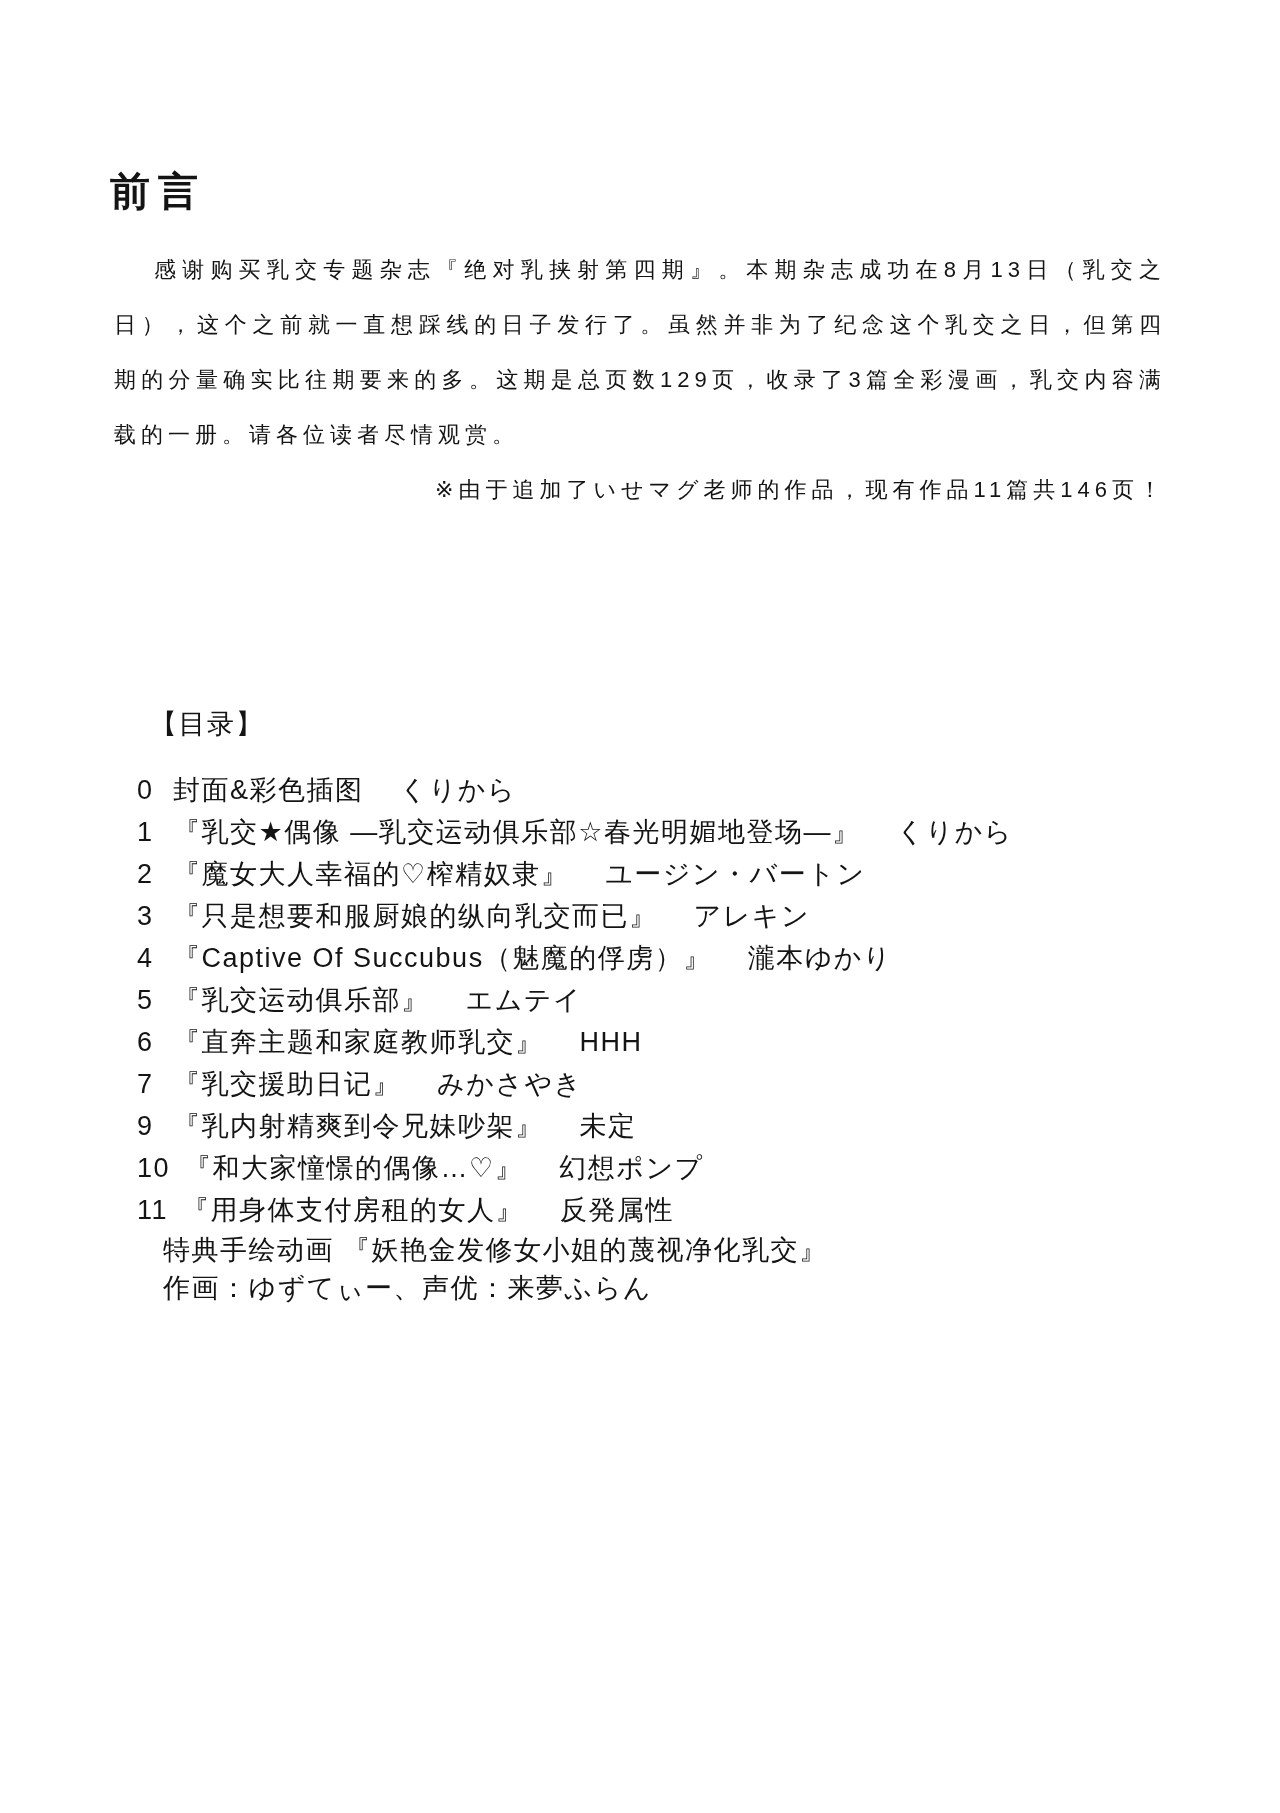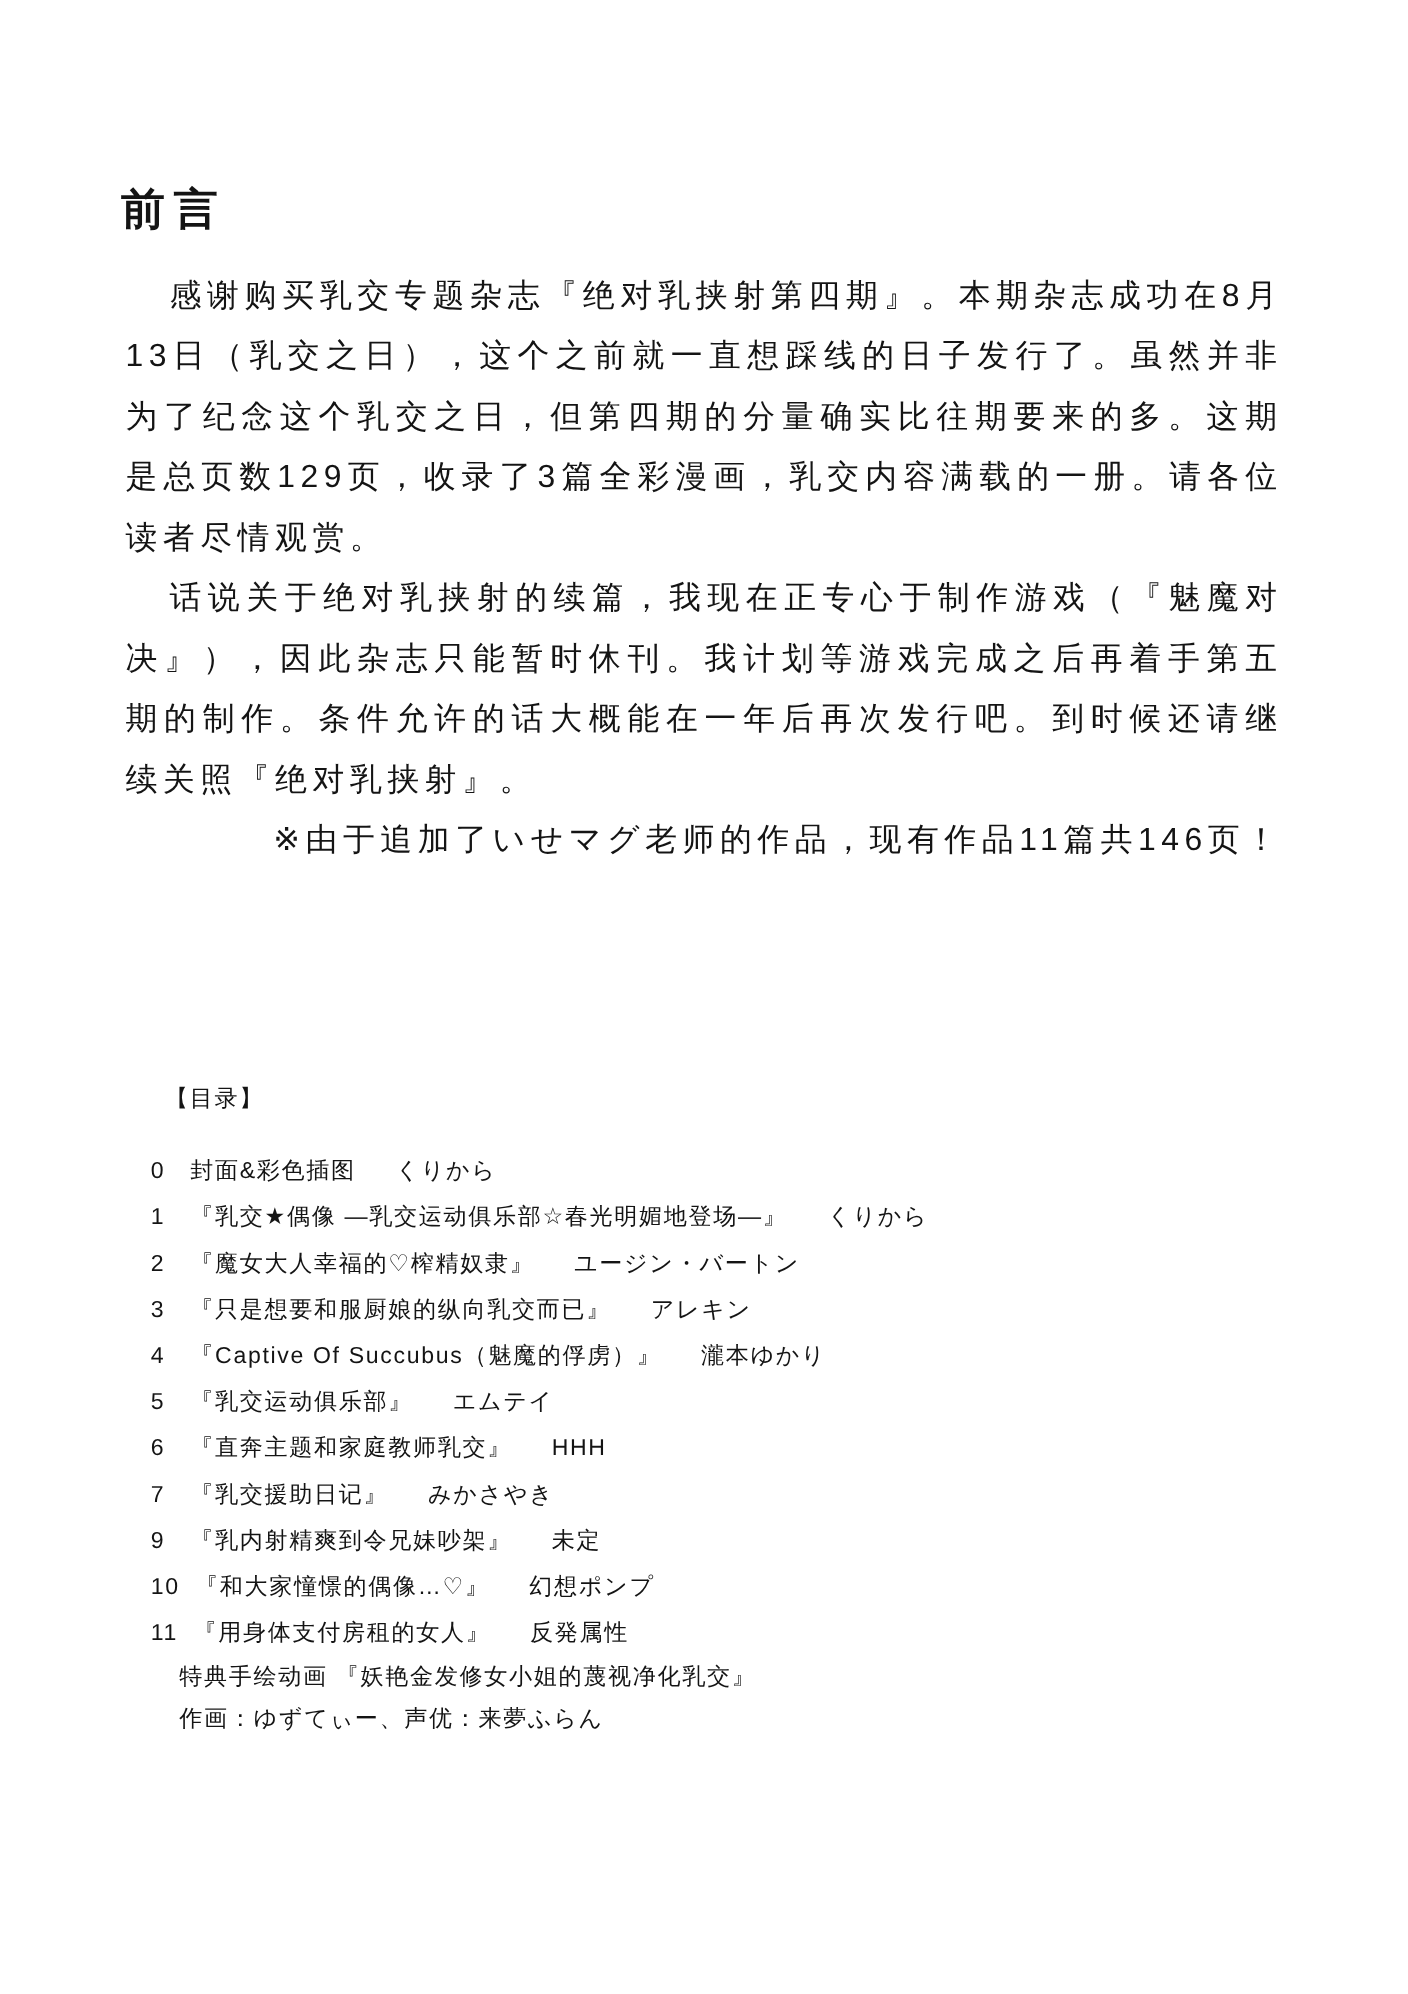--- a/index.html
+++ b/index.html
@@ -18,38 +18,38 @@
   .page-title {
     margin: 0;
     padding: 168px 12px 0 110px;
     font-size: 40px;
     line-height: 46px;
     font-weight: 700;
     letter-spacing: 8px;
   }
   .body-text {
     margin: 28px 114px 0 114px;
-    font-size: 29px;
+    font-size: 22px;
     line-height: 55px;
     letter-spacing: 5px;
     text-align: justify;
     text-justify: inter-character;
   }
   .para {
     margin: 0;
     text-indent: 40px;
   }
   .note {
     margin: 0;
     text-indent: 30px;
     text-align: right;
   }
   .toc-section {
     margin-top: 186px;
-    font-size: 21px;
+    font-size: 27px;
     letter-spacing: 1.5px;
   }
   .toc-header {
     padding-left: 150px;
     line-height: 42px;
     font-weight: 400;
   }
   .toc-list {
     list-style: none;
     margin: 24px 0 0 0;
@@ -81,21 +81,20 @@
     margin-top: 0;
   }
 </style>
 </head>
 <body>
 
 <h1 class="page-title">前言</h1>
 
 <div class="body-text">
   <p class="para">感谢购买乳交专题杂志『绝对乳挟射第四期』。本期杂志成功在8月13日（乳交之日），这个之前就一直想踩线的日子发行了。虽然并非为了纪念这个乳交之日，但第四期的分量确实比往期要来的多。这期是总页数129页，收录了3篇全彩漫画，乳交内容满载的一册。请各位读者尽情观赏。</p>
-  <p class="para">话说关于绝对乳挟射的续篇，我现在正专心于制作游戏（『魅魔对决』），因此杂志只能暂时休刊。我计划等游戏完成之后再着手第五期的制作。条件允许的话大概能在一年后再次发行吧。到时候还请继续关照『绝对乳挟射』。</p>
   <p class="note">※由于追加了いせマグ老师的作品，现有作品11篇共146页！</p>
 </div>
 
 <div class="toc-section">
   <div class="toc-header">【目录】</div>
   <ul class="toc-list">
     <li class="toc-row">
       <span class="toc-num">0</span><span class="toc-title">封面&amp;彩色插图</span><span class="toc-author">くりから</span>
     </li>
     <li class="toc-row">

